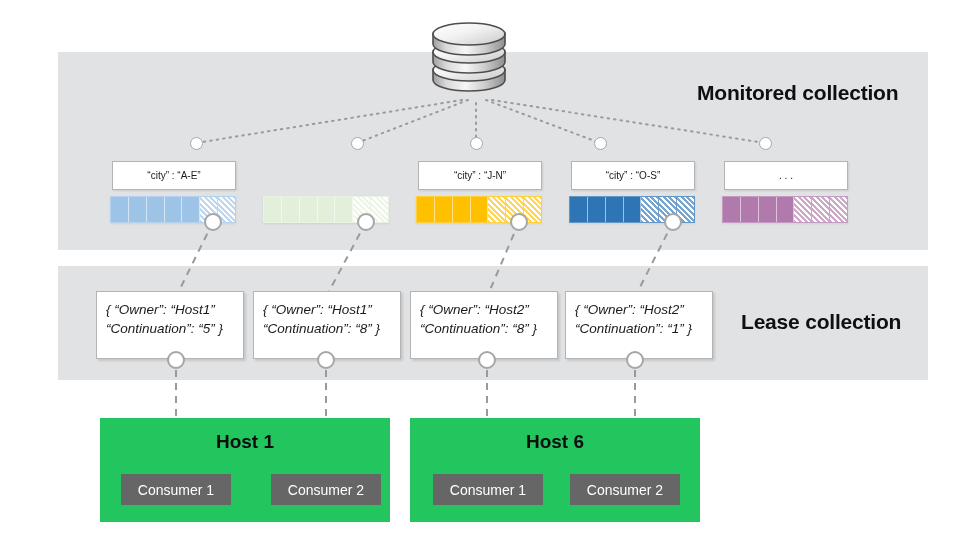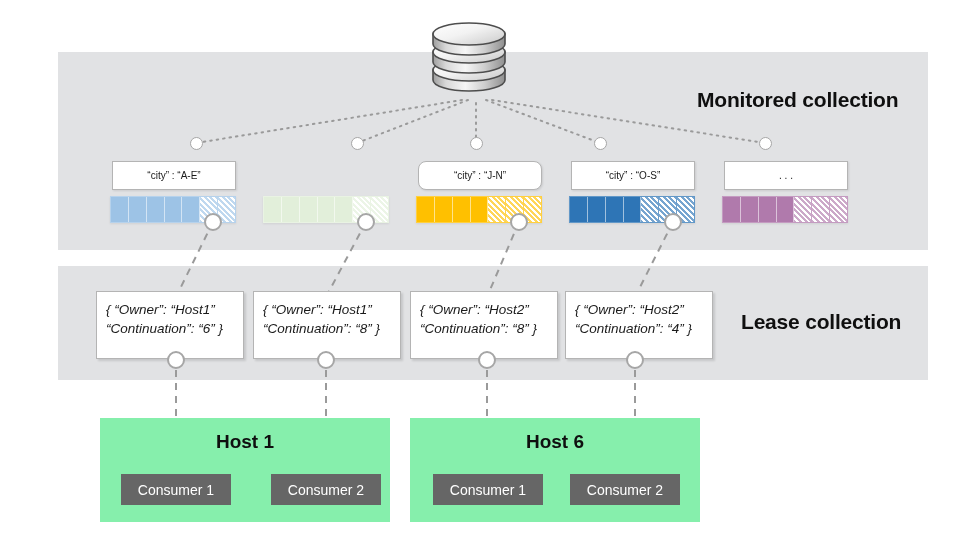--- a/index.html
+++ b/index.html
@@ -29,21 +29,21 @@
   #lease-band     { left: 58px; top: 266px; width: 870px; height: 114px; }
 
   .band-title {
     position: absolute;
     font-size: 21px;
     font-weight: bold;
     color: #0f0f0f;
     letter-spacing: -0.2px;
     white-space: nowrap;
   }
-  #monitored-title { left: 697px; top: 81px; margin-top: 7px; }
+  #monitored-title { left: 697px; top: 81px; }
   #lease-title     { left: 741px; top: 310px; }
 
   
   #db-icon {
     position: absolute;
     left: 428px;
     top: 22px;
     width: 82px;
     height: 78px;
   }
@@ -119,21 +119,21 @@
     font-size: 13.5px;
     line-height: 19px;
     color: #1a1a1a;
     box-shadow: 1.5px 1.5px 2px rgba(0,0,0,0.12);
   }
   .lease-line { white-space: nowrap; font-style: italic; }
 
   
   .host-panel {
     position: absolute;
-    background: #86efac;
+    background: #22c55e;
     height: 104px;
   }
   .host-title {
     position: absolute;
     font-size: 19px;
     font-weight: bold;
     color: #0f0f0f;
     width: 100%;
     text-align: center;
     top: 13px;
@@ -216,21 +216,21 @@
     </g>
   </svg>
 
   <div class="node" style="left:190px;  top:137px;"></div>
   <div class="node" style="left:351px;  top:137px;"></div>
   <div class="node" style="left:470px;  top:137px;"></div>
   <div class="node" style="left:594px;  top:137px;"></div>
   <div class="node" style="left:759px;  top:137px;"></div>
 
   <div class="city-box" style="left:112px; top:161px; width:124px;">“city” : “A-E”</div>
-  <div class="city-box" style="left:418px; top:161px; width:124px;border-radius:8px;">“city” : “J-N”</div>
+  <div class="city-box" style="left:418px; top:161px; width:124px;">“city” : “J-N”</div>
   <div class="city-box" style="left:571px; top:161px; width:124px;text-align:right;">“city” : “O-S”</div>
   <div class="city-box" style="left:724px; top:161px; width:124px;">. . .</div>
 
   <div class="pbar" style="left: 110px; top: 196px; width: 126px; border-color: rgb(182, 210, 236);">
       <div class="pcell" style="background: rgb(157, 195, 230); border-right: 1px solid rgb(211, 228, 244);"></div>
       <div class="pcell" style="background: rgb(157, 195, 230); border-right: 1px solid rgb(211, 228, 244);"></div>
       <div class="pcell" style="background: rgb(157, 195, 230); border-right: 1px solid rgb(211, 228, 244);"></div>
       <div class="pcell" style="background: rgb(157, 195, 230); border-right: 1px solid rgb(211, 228, 244);"></div>
       <div class="pcell" style="background: rgb(157, 195, 230); border-right: 1px solid rgb(211, 228, 244);"></div>
       <div class="pcell empty" style="background: repeating-linear-gradient(45deg, rgb(191, 216, 239) 0px, rgb(191, 216, 239) 2px, rgb(255, 255, 255) 2px, rgb(255, 255, 255) 4px); border-right: 1px solid rgb(186, 213, 238);"></div>
@@ -273,33 +273,33 @@
       <div class="pcell empty" style="background: repeating-linear-gradient(45deg, rgb(204, 169, 201) 0px, rgb(204, 169, 201) 2px, rgb(255, 255, 255) 2px, rgb(255, 255, 255) 4px); border-right: none;"></div>
     </div>
 
   <div class="node big" style="left:204px; top:213px;"></div>
   <div class="node big" style="left:357px; top:213px;"></div>
   <div class="node big" style="left:510px; top:213px;"></div>
   <div class="node big" style="left:664px; top:213px;"></div>
 
   <div class="lease-box" style="left:96px; top:291px; width:148px;">
     <div class="lease-line">{ “Owner”: “Host1”</div>
-    <div class="lease-line">“Continuation”: “6” }</div>
+    <div class="lease-line">“Continuation”: “5” }</div>
   </div>
   <div class="lease-box" style="left:253px; top:291px; width:148px;">
     <div class="lease-line">{ “Owner”: “Host1”</div>
     <div class="lease-line">“Continuation”: “8” }</div>
   </div>
   <div class="lease-box" style="left:410px; top:291px; width:148px;">
     <div class="lease-line">{ “Owner”: “Host2”</div>
     <div class="lease-line">“Continuation”: “8” }</div>
   </div>
   <div class="lease-box" style="left:565px; top:291px; width:148px;">
     <div class="lease-line">{ “Owner”: “Host2”</div>
-    <div class="lease-line">“Continuation”: “4” }</div>
+    <div class="lease-line">“Continuation”: “1” }</div>
   </div>
 
   <div class="node big" style="left:167px; top:351px;"></div>
   <div class="node big" style="left:317px; top:351px;"></div>
   <div class="node big" style="left:478px; top:351px;"></div>
   <div class="node big" style="left:626px; top:351px;"></div>
 
   <div class="host-panel" style="left:100px; top:418px; width:290px;">
     <div class="host-title">Host 1</div>
     <div class="consumer-box" style="left:21px;">Consumer 1</div>

